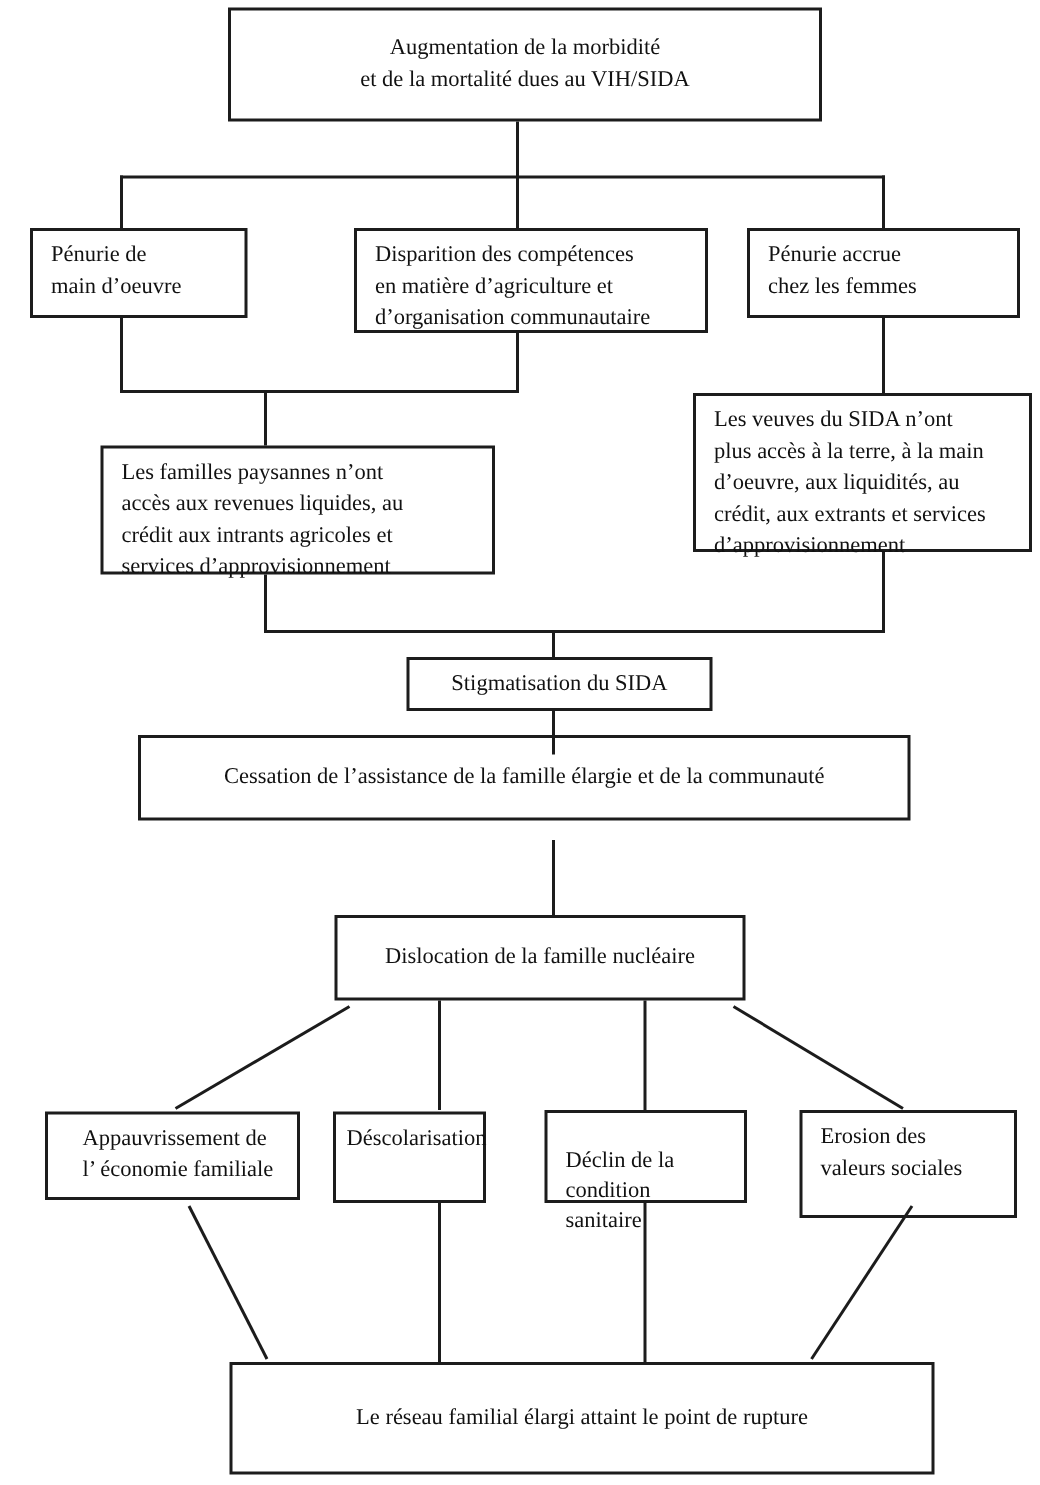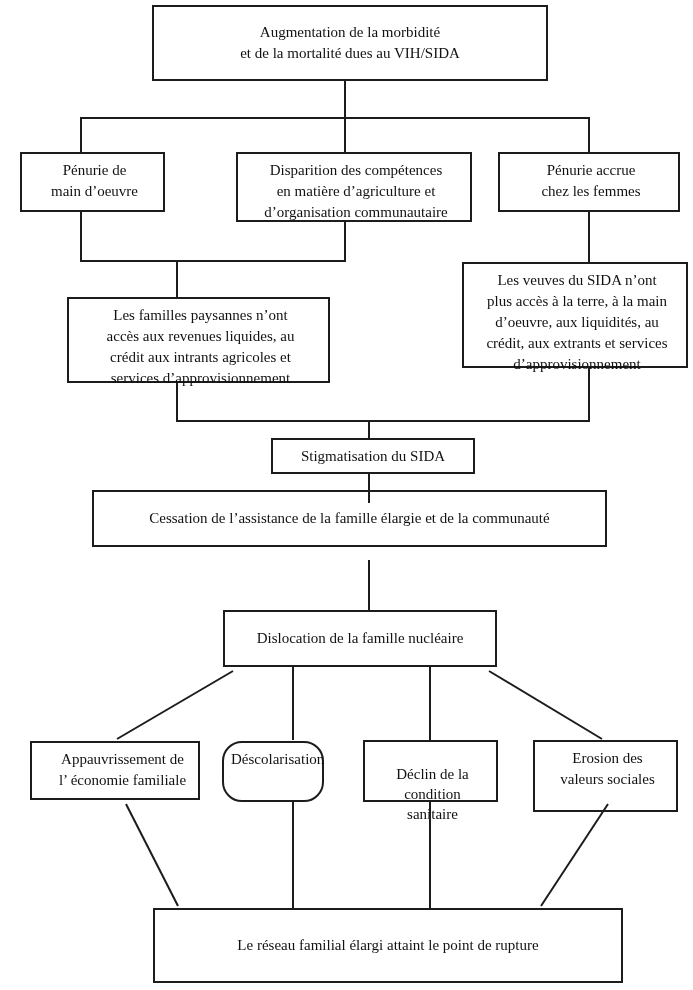--- a/index.html
+++ b/index.html
@@ -29,21 +29,21 @@
     white-space: pre-line;
   }
   .center-box {
     display: flex;
     align-items: center;
     justify-content: center;
     text-align: center;
   }
   .left-box {
     padding: 6px 8px 4px 12px;
-    text-align: center;
+    text-align: left;
   }
   .edge {
     position: absolute;
     background: #1c1c1c;
   }
   .edge.h { height: 2px; }
   .edge.v { width: 2px; }
   #diag-overlay {
     position: absolute;
     left: 0;
@@ -102,21 +102,21 @@
 
   <div class="node center-box" style="left:223px; top:610px; width:274px; height:57px;">
     <span class="txt">Dislocation de la famille nucléaire</span>
   </div>
 
   <div class="node left-box" style="left:30px; top:741px; width:170px; height:59px; padding-left:23px;">
     <span class="txt">Appauvrissement de
 l’ économie familiale</span>
   </div>
 
-  <div class="node left-box" style="left:222px; top:741px; width:102px; height:61px; padding-left:7px;border-radius:20px;">
+  <div class="node left-box" style="left:222px; top:741px; width:102px; height:61px; padding-left:7px;">
     <span class="txt">Déscolarisation</span>
   </div>
 
   <div class="node left-box" style="left:363px; top:740px; width:135px; height:62px; line-height:20px; padding-top:22px;">
     <span class="txt">Déclin de la
 condition
 sanitaire</span>
   </div>
 
   <div class="node left-box" style="left:533px; top:740px; width:145px; height:72px;">

